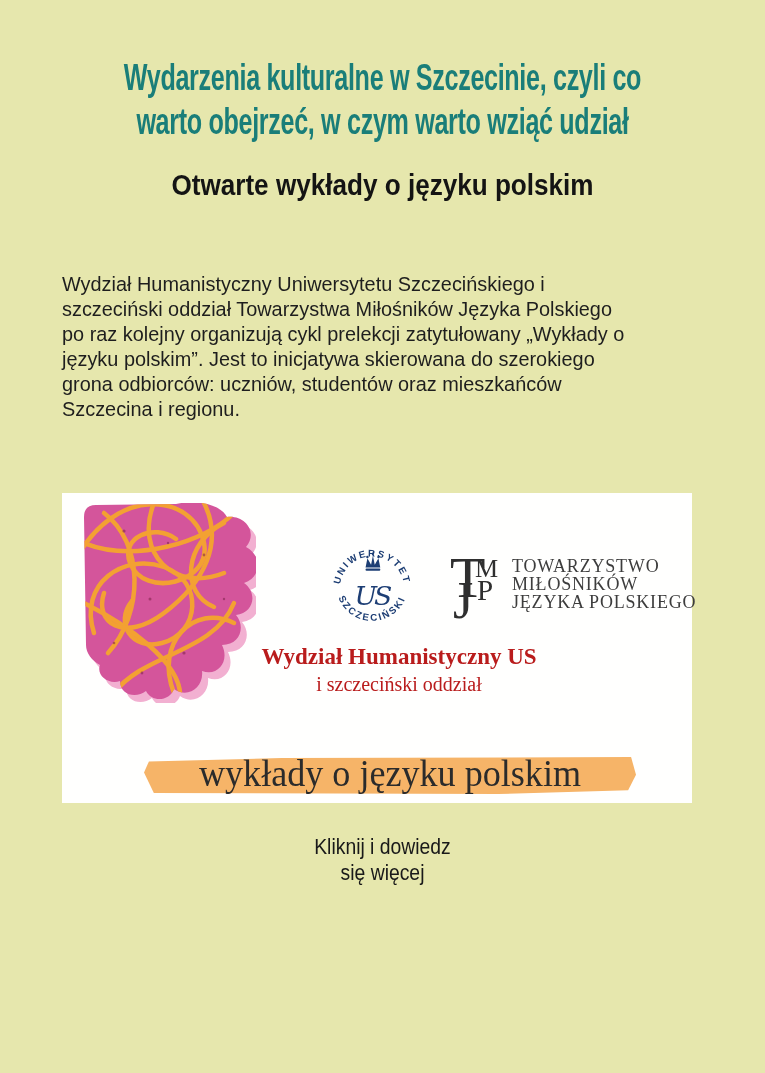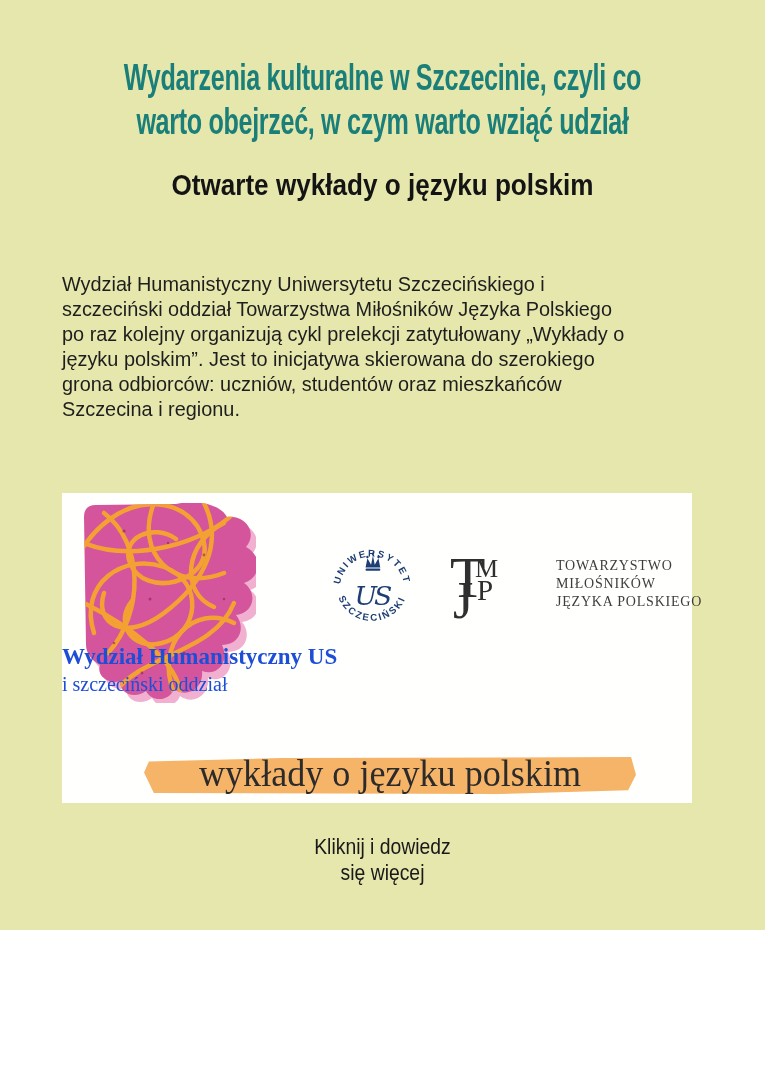--- a/index.html
+++ b/index.html
@@ -1,17 +1,17 @@
 <!DOCTYPE html>
 <html><head>
 <meta charset="utf-8">
 <style>
   html,body{margin:0;padding:0;}
   .page{
-    position:relative;width:765px;height:930px;overflow:hidden;
+    position:relative;width:765px;height:1073px;overflow:hidden;
     background:#e6e7ad;font-family:"Liberation Sans",sans-serif;
   }
   .headline{
     position:absolute;top:56px;left:0;right:0;text-align:center;
     color:#1a7e79;font-weight:bold;font-size:37px;line-height:44px;
     transform:scaleX(.68);transform-origin:50% 0;letter-spacing:-0.5px;
   }
   .subtitle{
     position:absolute;top:168px;left:0;right:0;text-align:center;
     color:#141414;font-weight:bold;font-size:29px;line-height:34px;
@@ -28,25 +28,25 @@
   }
   .flower{position:absolute;left:22px;top:10px;}
   .uni-logo{position:absolute;left:264px;top:46px;}
   .tmjp{position:absolute;left:388px;top:56px;width:190px;height:72px;
     font-family:"Liberation Serif",serif;color:#2f2f2f;}
   .tmjp .glyph{position:absolute;line-height:1;}
   .tmjp .g-t{left:0;top:0;font-size:58px;}
   .tmjp .g-m{left:25px;top:7px;font-size:26px;}
   .tmjp .g-j{left:3px;top:26px;font-size:52px;}
   .tmjp .g-p{left:27px;top:27px;font-size:29px;}
-  .tmjp .lines{position:absolute;left:62px;top:8px;font-size:14px;
-    line-height:18px;letter-spacing:.8px;color:#3d3d3d;white-space:nowrap;margin-left:44px;}
+  .tmjp .lines{position:absolute;left:62px;top:8px;font-size:18px;
+    line-height:18px;letter-spacing:.8px;color:#3d3d3d;white-space:nowrap;}
   .card-lines{
-    position:absolute;left:0;right:0;top:149px;
-    font-family:"Liberation Serif",serif;color:#1d4ed8;
+    position:absolute;left:0;right:0;top:149px;text-align:center;
+    font-family:"Liberation Serif",serif;color:#b91c1c;padding-left:44px;
   }
   .cl-bold{font-size:23px;font-weight:bold;line-height:29px;}
   .cl-reg{font-size:20px;line-height:27px;}
   .banner-bg{
     position:absolute;left:82px;top:264px;width:492px;height:37px;
     background:#f6b468;
     clip-path:polygon(1% 12%,28% 3%,99% 0%,100% 48%,98.4% 90%,72% 100%,2% 97%,0% 42%);
   }
   .banner-text{
     position:absolute;left:82px;top:257px;width:492px;text-align:center;

